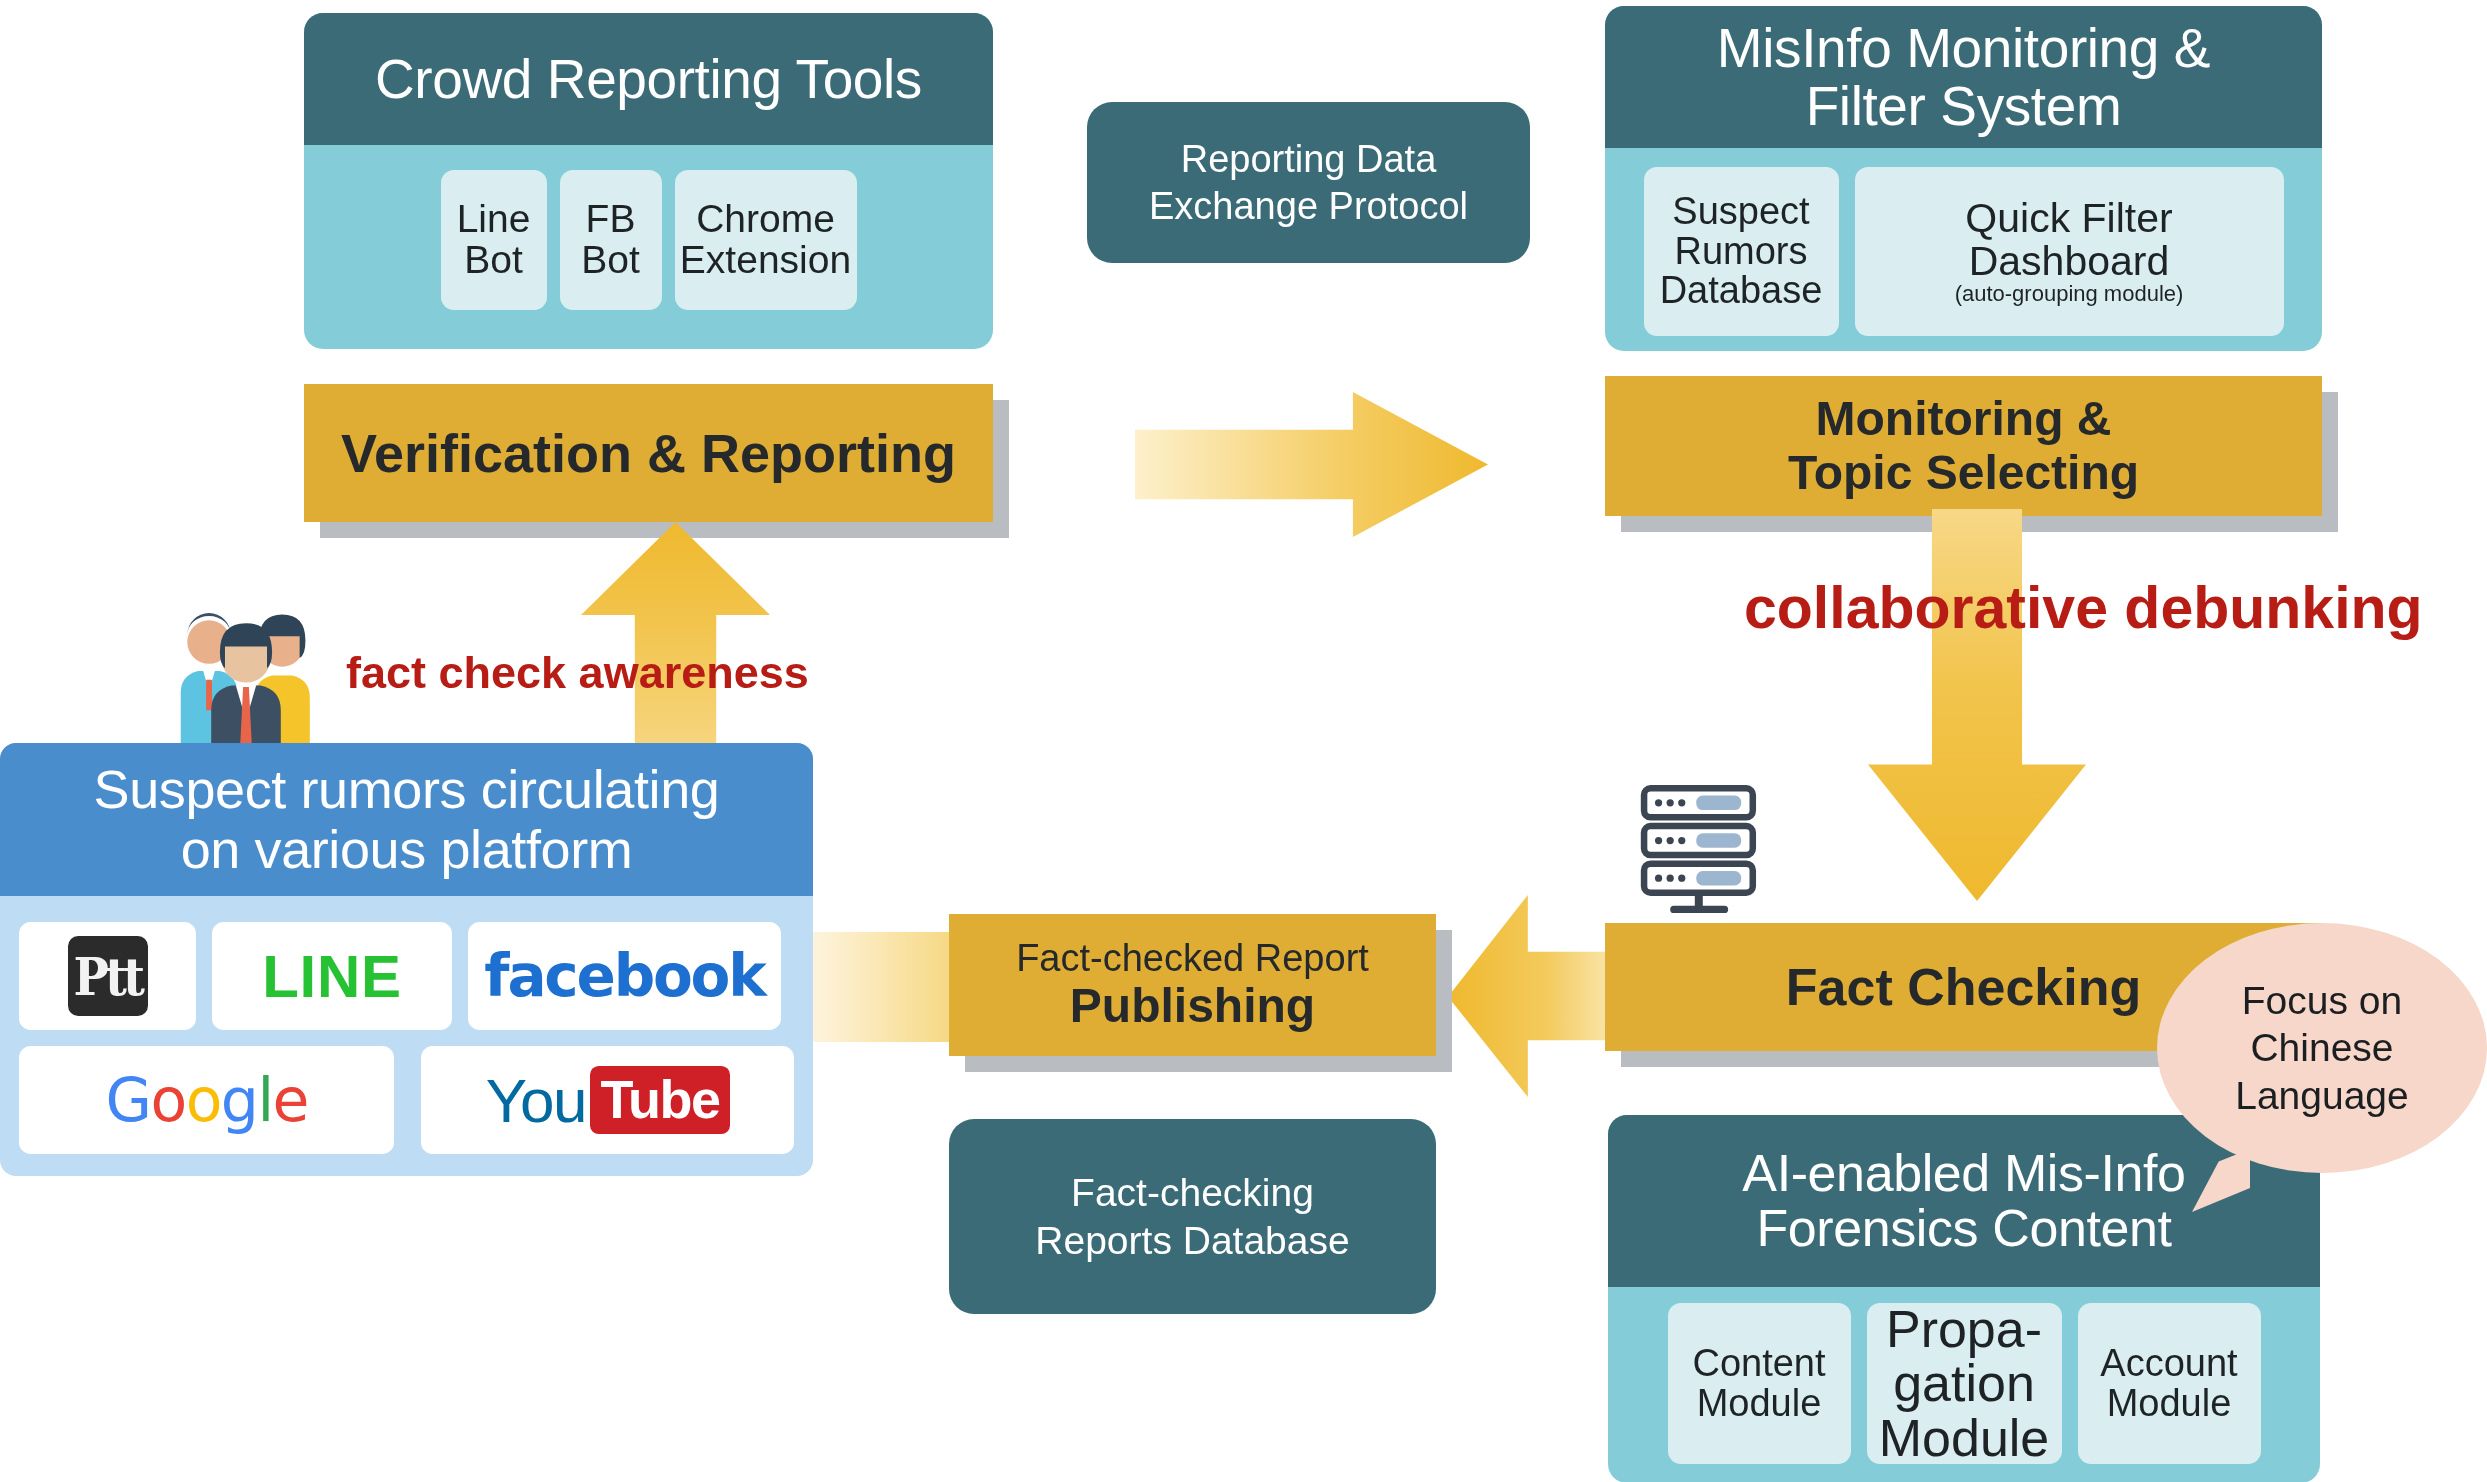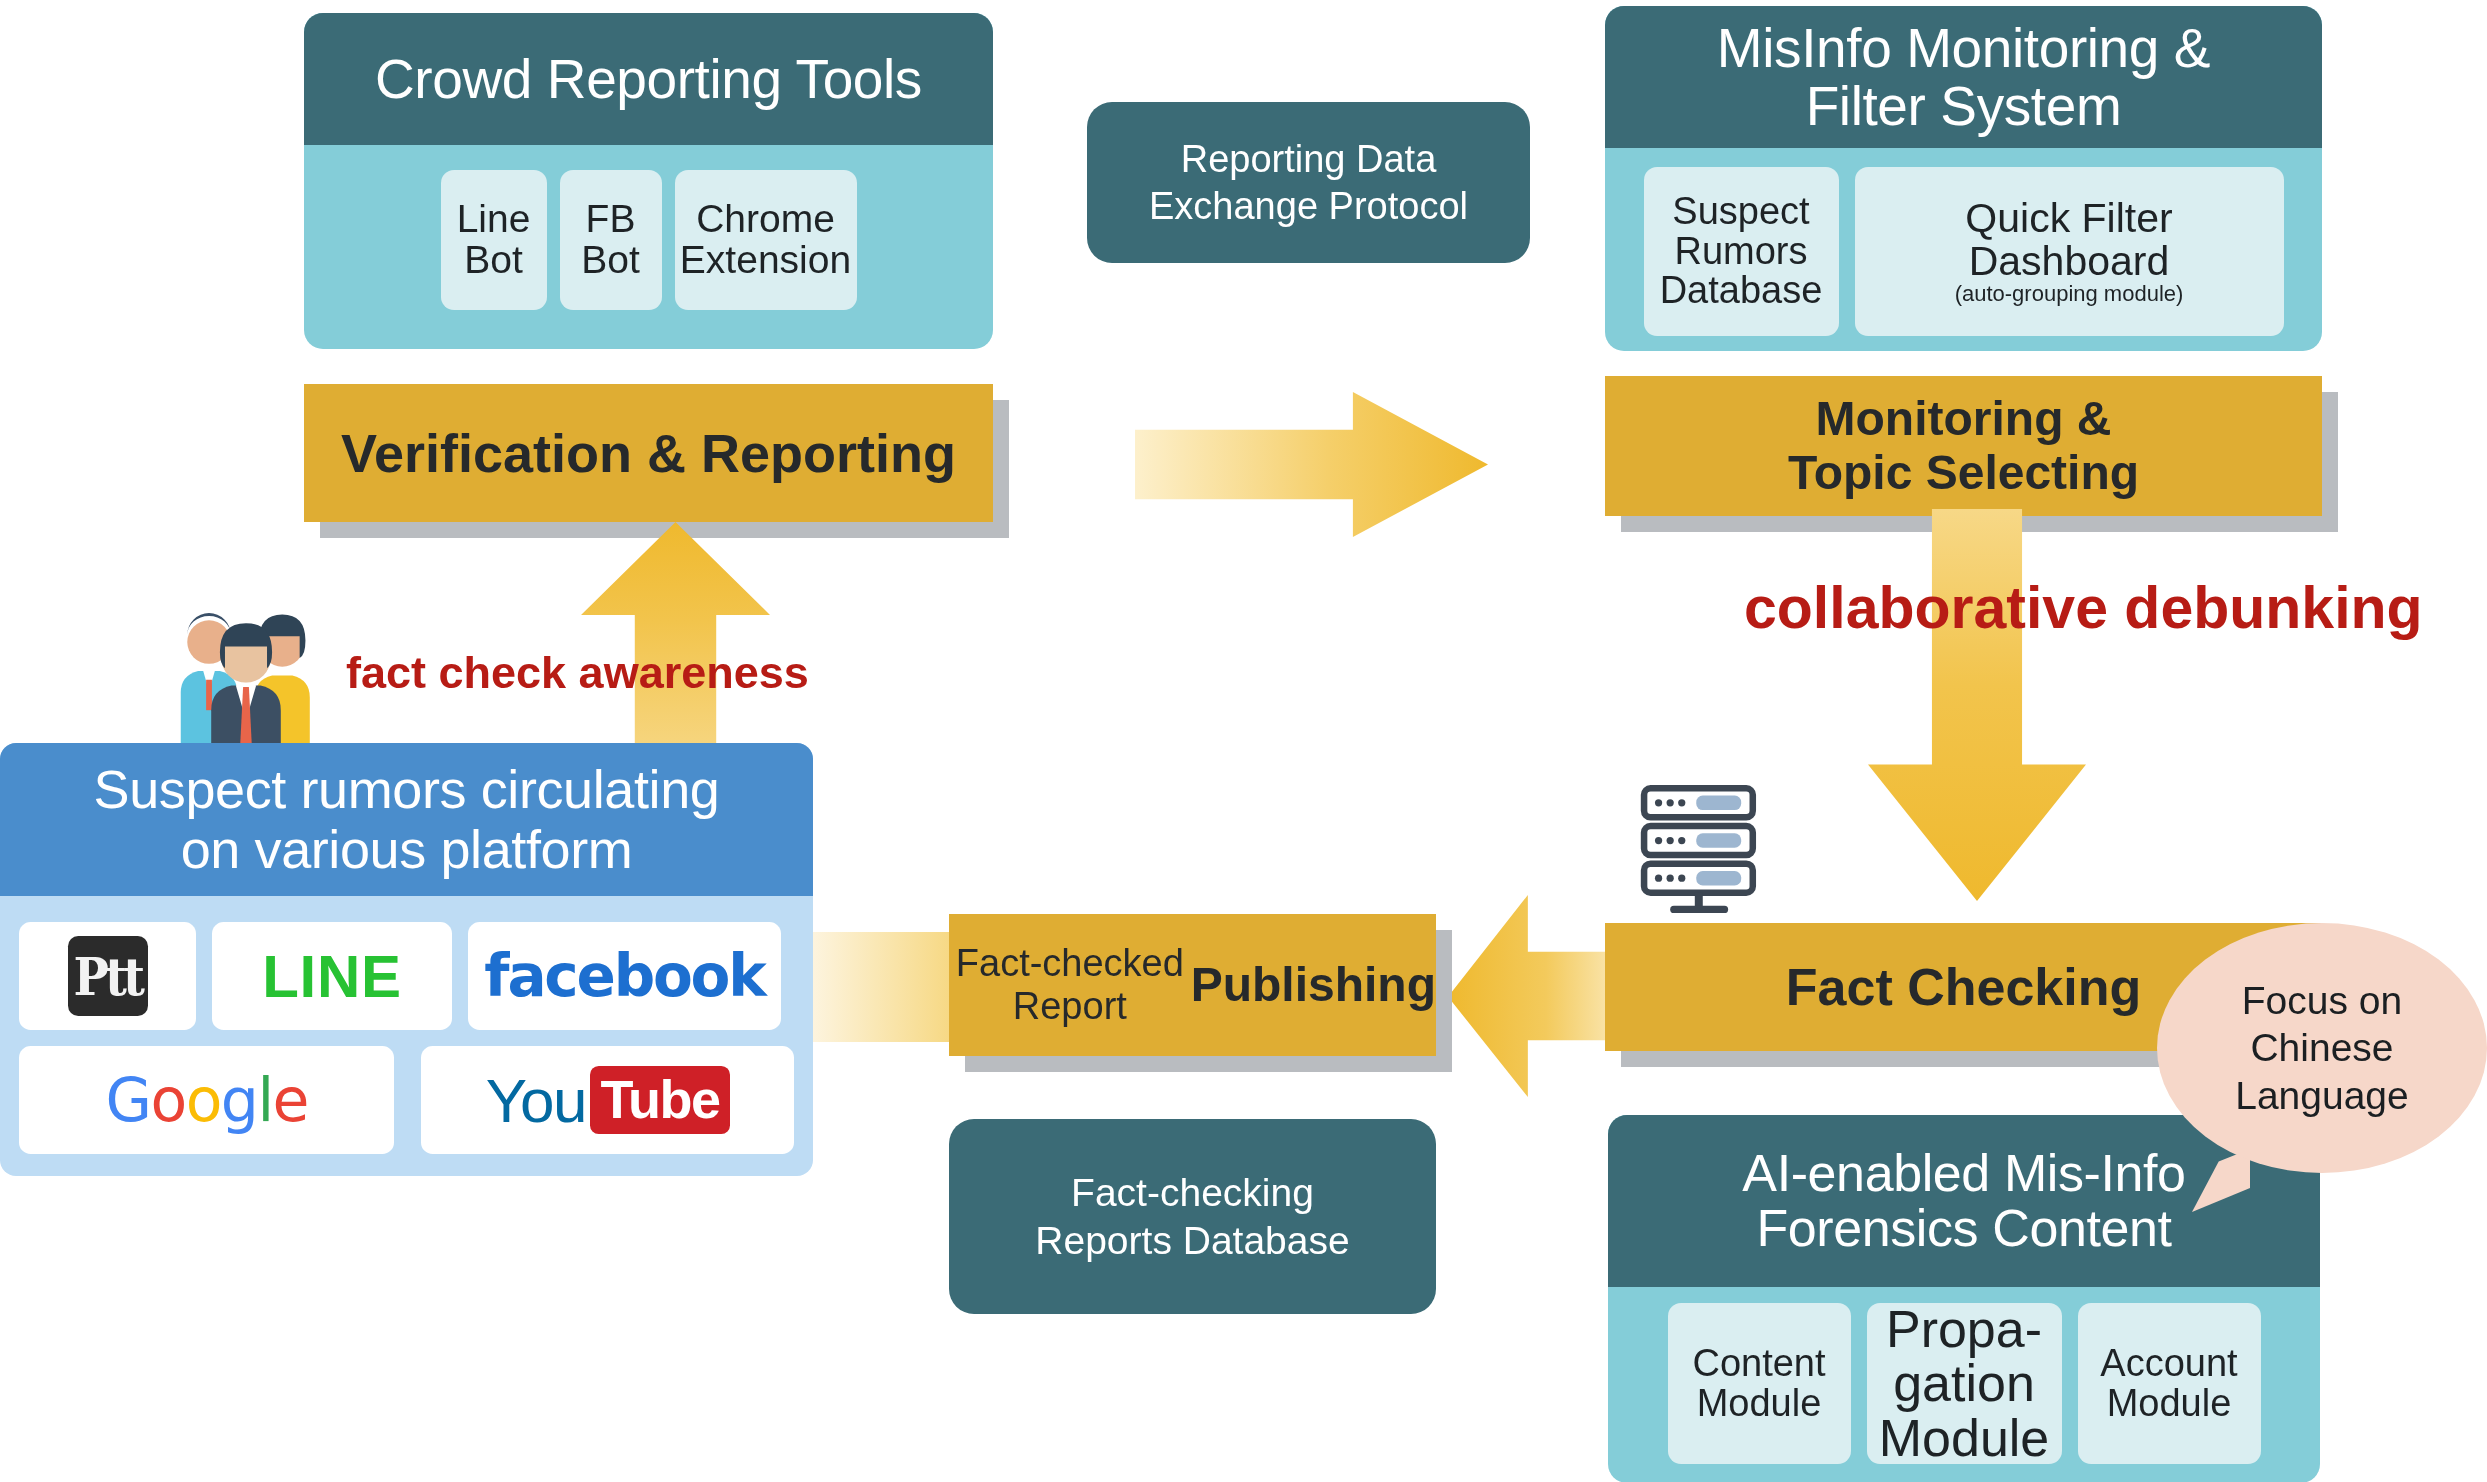--- a/index.html
+++ b/index.html
@@ -261,21 +261,21 @@
             <span class="you">You</span>
               <span class="tube">Tube</span>
           </span>
         </div>
       </div>
     </div>
   </div>
 
   <div class="goldwrap" style="left:949px;top:914px;width:487px;height:142px;">
     <div class="shadow"></div>
-    <div class="bar" style="flex-direction:row;">
+    <div class="bar" style="flex-direction:column;">
       <span style="font-size:38px;font-weight:normal;">Fact-checked Report</span>
       <span style="font-size:48px;font-weight:bold;">Publishing</span>
     </div>
   </div>
 
   <div class="goldwrap" style="left:1605px;top:923px;width:717px;height:128px;">
     <div class="shadow"></div>
     <div class="bar" style="font-size:52px;">
       <span>Fact Checking</span>
     </div>

